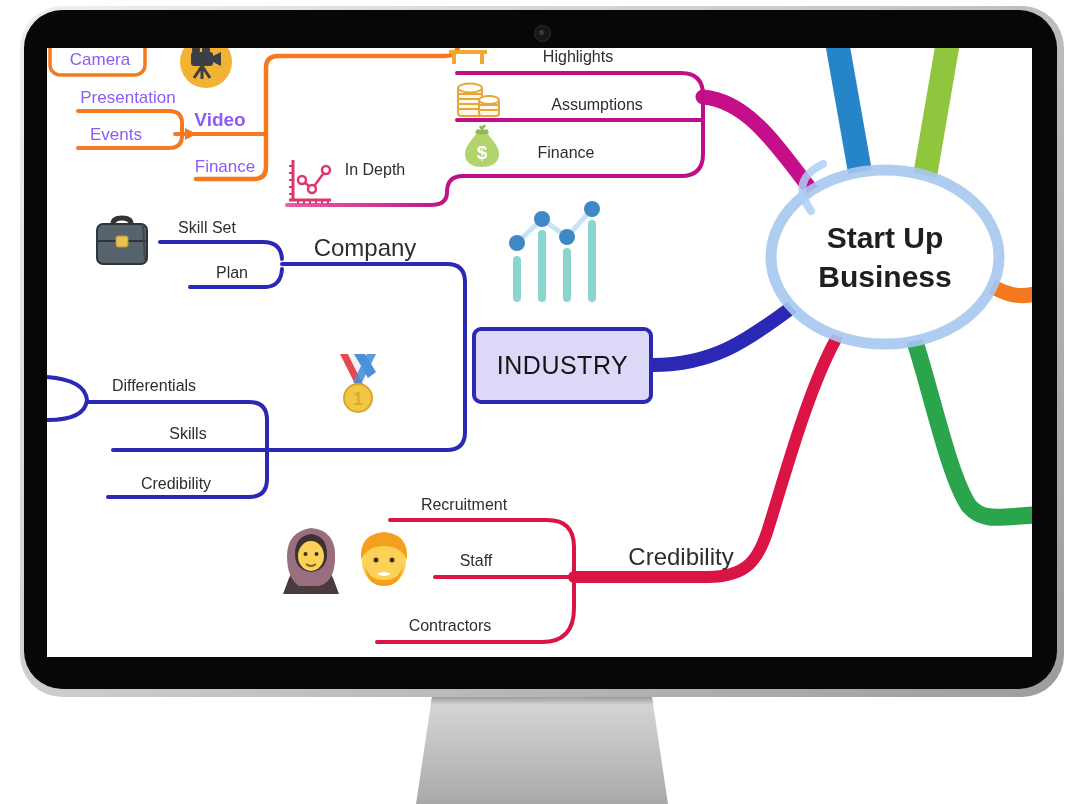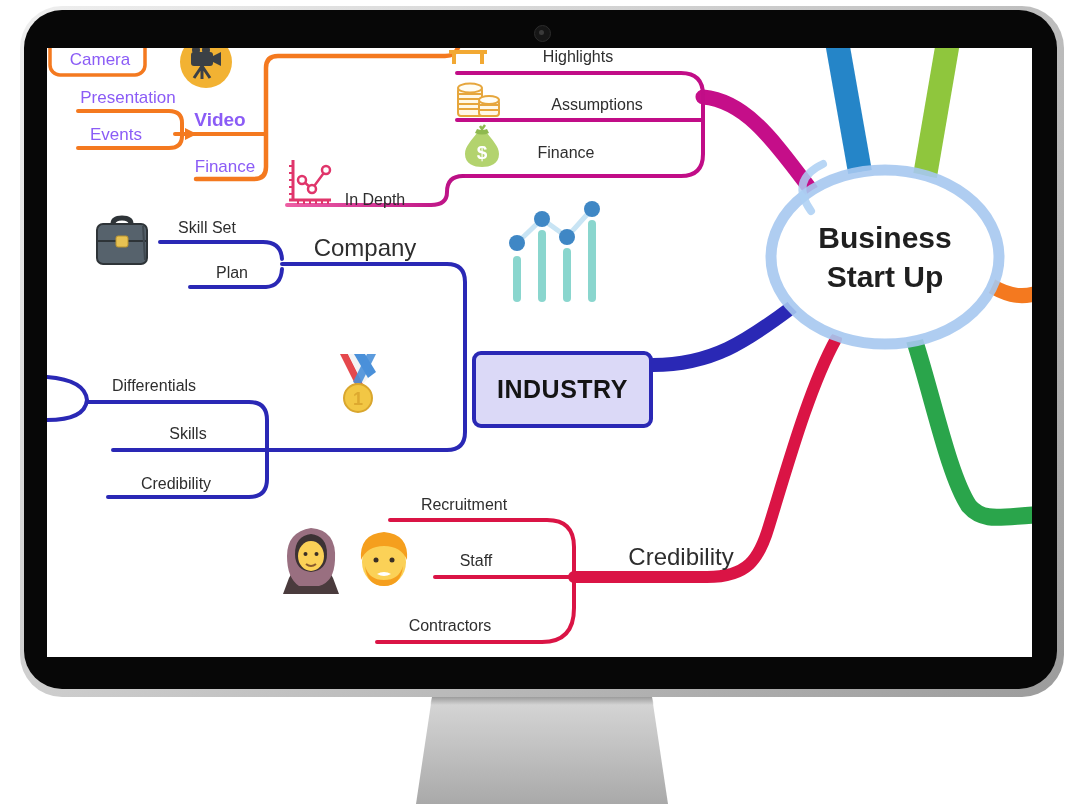--- a/index.html
+++ b/index.html
@@ -23,21 +23,21 @@
   .screen{position:absolute;left:47px;top:48px;width:985px;height:609px;background:#ffffff;overflow:hidden;}
   .screen svg{position:absolute;left:0;top:0;}
   
   .lbl{position:absolute;transform:translate(-50%,-50%);white-space:nowrap;color:#2e2e2e;}
   .lbl.sub{font-size:16px;}
   .lbl.parent{font-size:24px;}
   .lbl.orange{color:#8b5cf6;font-size:17px;}
   .lbl.orange.bold{font-weight:bold;font-size:19px;}
   .industry-box{position:absolute;left:425px;top:279px;width:181px;height:77px;background:#dbd9f7;
     border:4px solid #2a28b5;border-radius:9px;display:flex;align-items:center;justify-content:center;
-    font-weight:bold;font-size:25px;letter-spacing:.5px;color:#141414;box-sizing:border-box;margin-top:24px;}
+    font-weight:normal;font-size:25px;letter-spacing:.5px;color:#141414;box-sizing:border-box;}
   .central-label{position:absolute;left:838px;top:209px;transform:translate(-50%,-50%);
     font-weight:bold;font-size:30px;line-height:39px;color:#1f1f1f;text-align:center;white-space:nowrap;}
   .icon{position:absolute;}
 </style>
 </head>
 <body>
 <div class="stage">
 
   <div class="monitor-rim">
     <div class="monitor-bezel"></div>
@@ -201,35 +201,35 @@
 
     <div class="lbl orange" style="left:53px;top:12px;">Camera</div>
     <div class="lbl orange" style="left:81px;top:50px;">Presentation</div>
     <div class="lbl orange" style="left:69px;top:87px;">Events</div>
     <div class="lbl orange bold" style="left:173px;top:72px;">Video</div>
     <div class="lbl orange" style="left:178px;top:119px;">Finance</div>
 
     <div class="lbl sub" style="left:531px;top:9px;">Highlights</div>
     <div class="lbl sub" style="left:550px;top:57px;">Assumptions</div>
     <div class="lbl sub" style="left:519px;top:105px;">Finance</div>
-    <div class="lbl sub" style="left:328px;top:152px;">In Depth</div>
+    <div class="lbl sub" style="left:328px;top:122px;">In Depth</div>
 
     <div class="lbl sub" style="left:160px;top:180px;">Skill Set</div>
     <div class="lbl sub" style="left:185px;top:225px;">Plan</div>
     <div class="lbl parent" style="left:318px;top:200px;">Company</div>
 
     <div class="lbl sub" style="left:107px;top:338px;">Differentials</div>
     <div class="lbl sub" style="left:108px;top:386px;margin-left:33px;">Skills</div>
     <div class="lbl sub" style="left:129px;top:436px;">Credibility</div>
 
     <div class="lbl sub" style="left:417px;top:457px;">Recruitment</div>
     <div class="lbl sub" style="left:429px;top:513px;">Staff</div>
     <div class="lbl sub" style="left:403px;top:578px;">Contractors</div>
     <div class="lbl parent" style="left:634px;top:509px;">Credibility</div>
 
     <div class="industry-box">INDUSTRY</div>
 
     <div class="central-label">
+      <div>Start Up</div>
       <div>Business</div>
-      <div>Start Up</div>
     </div>
   </div>
 </div>
 
 </body></html>

